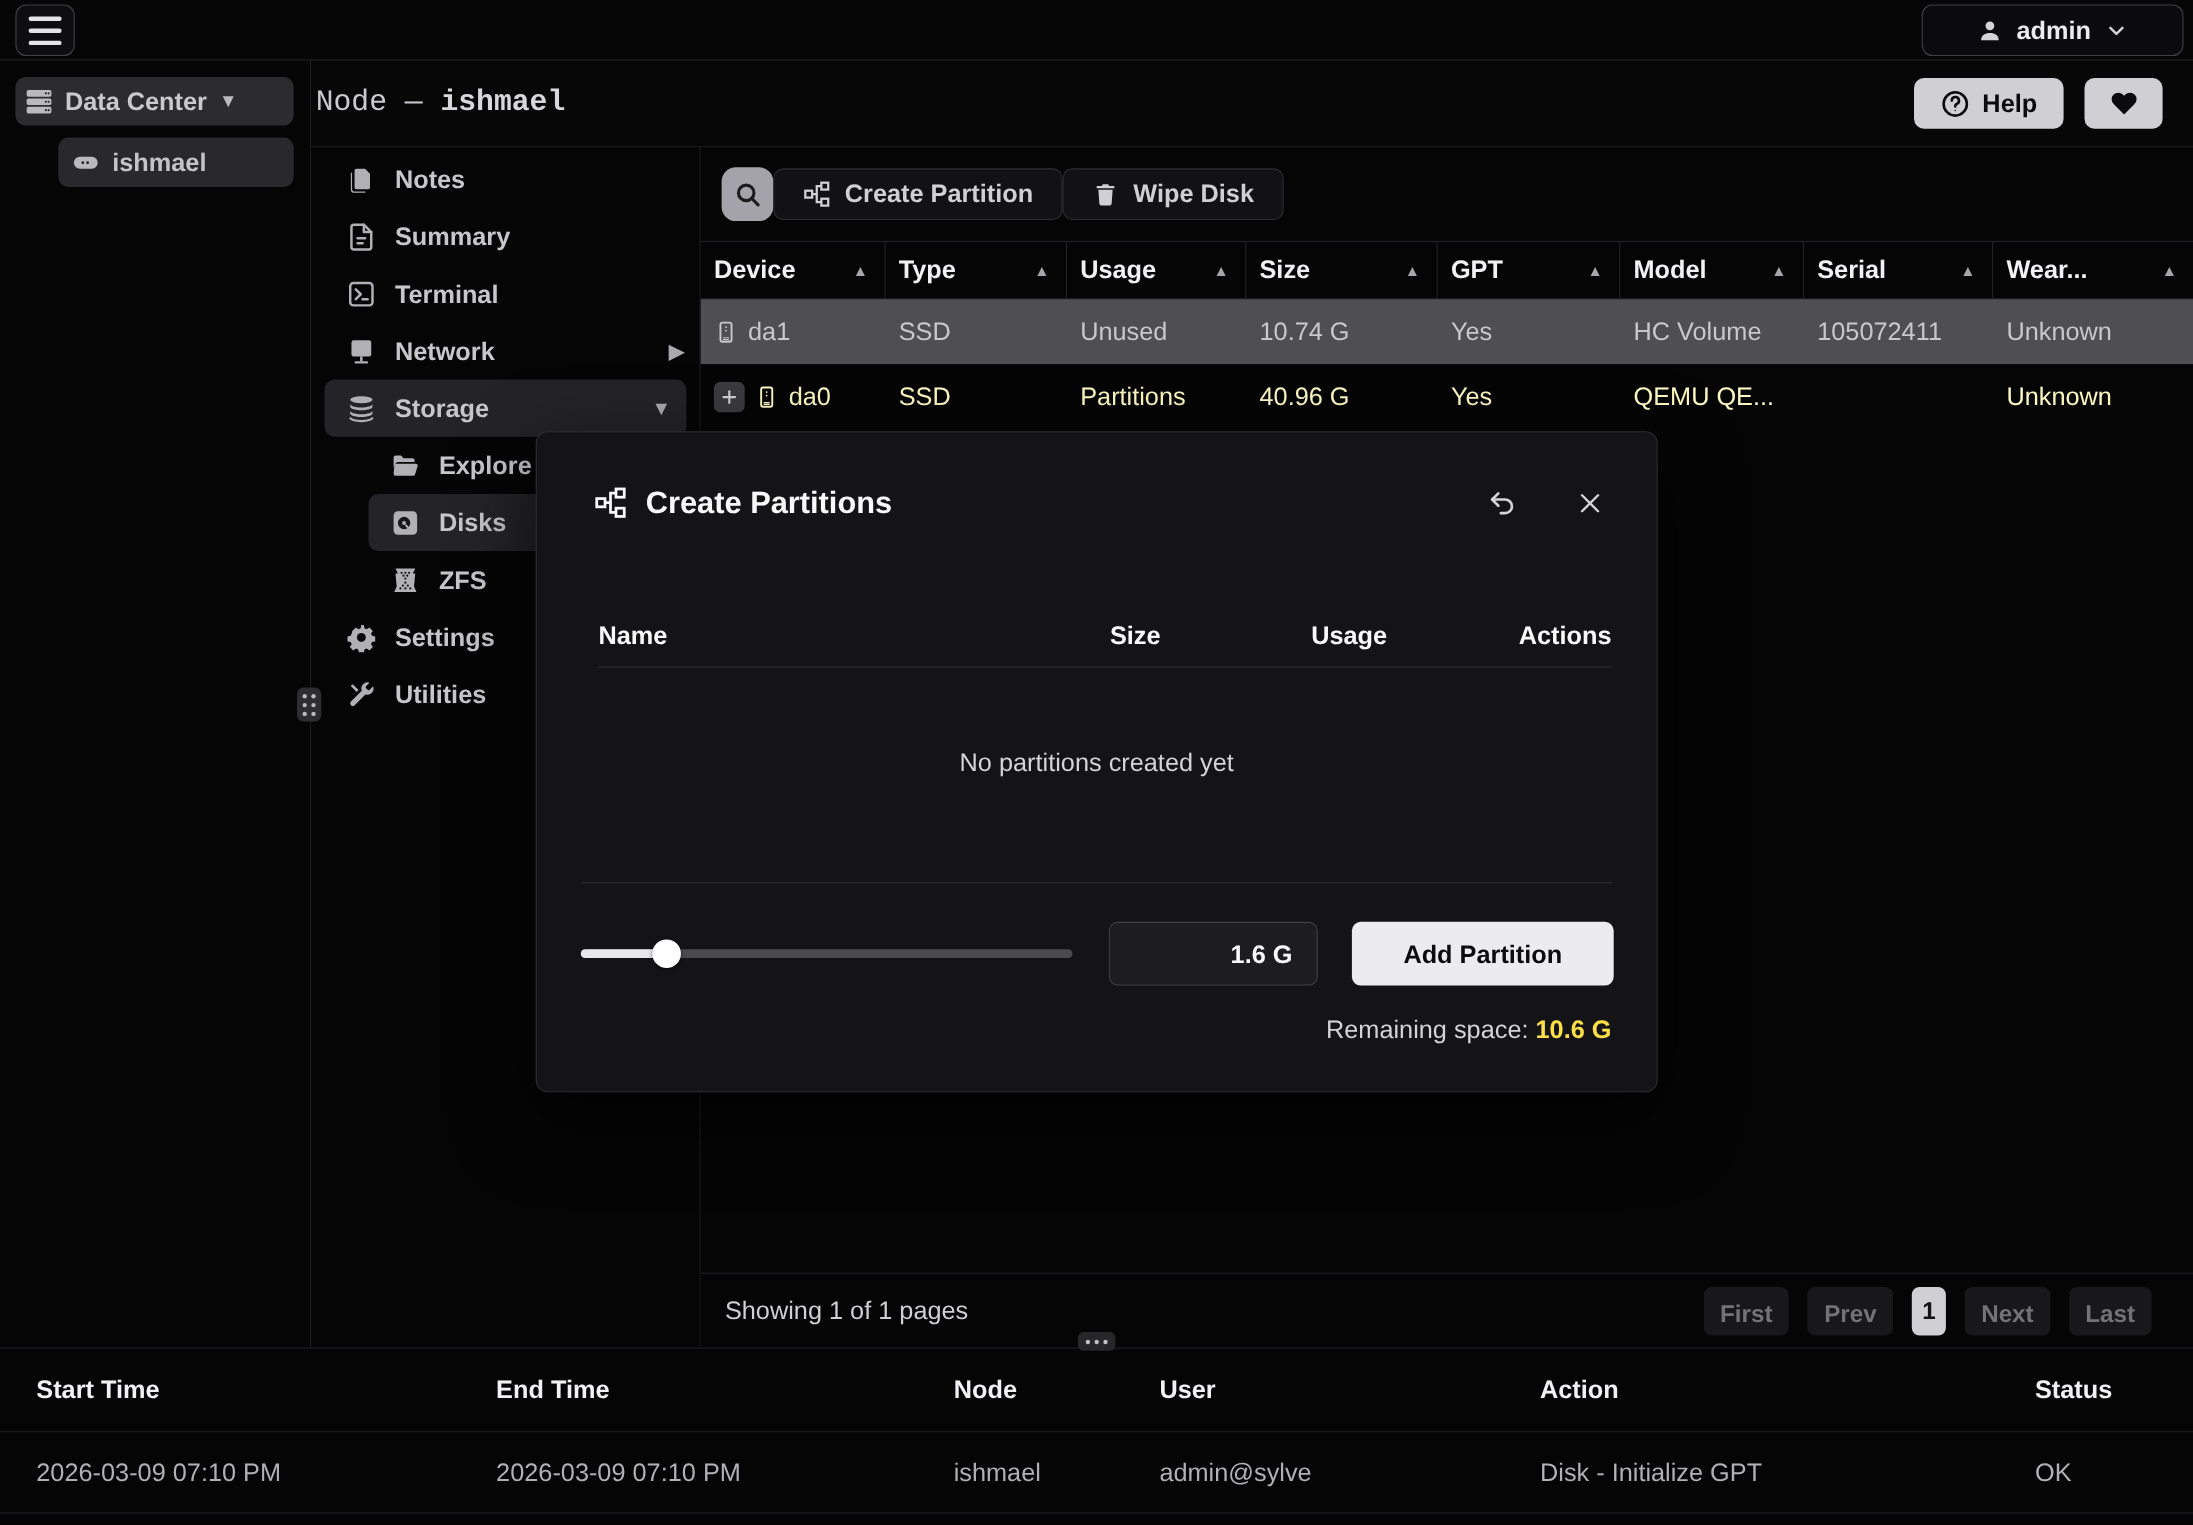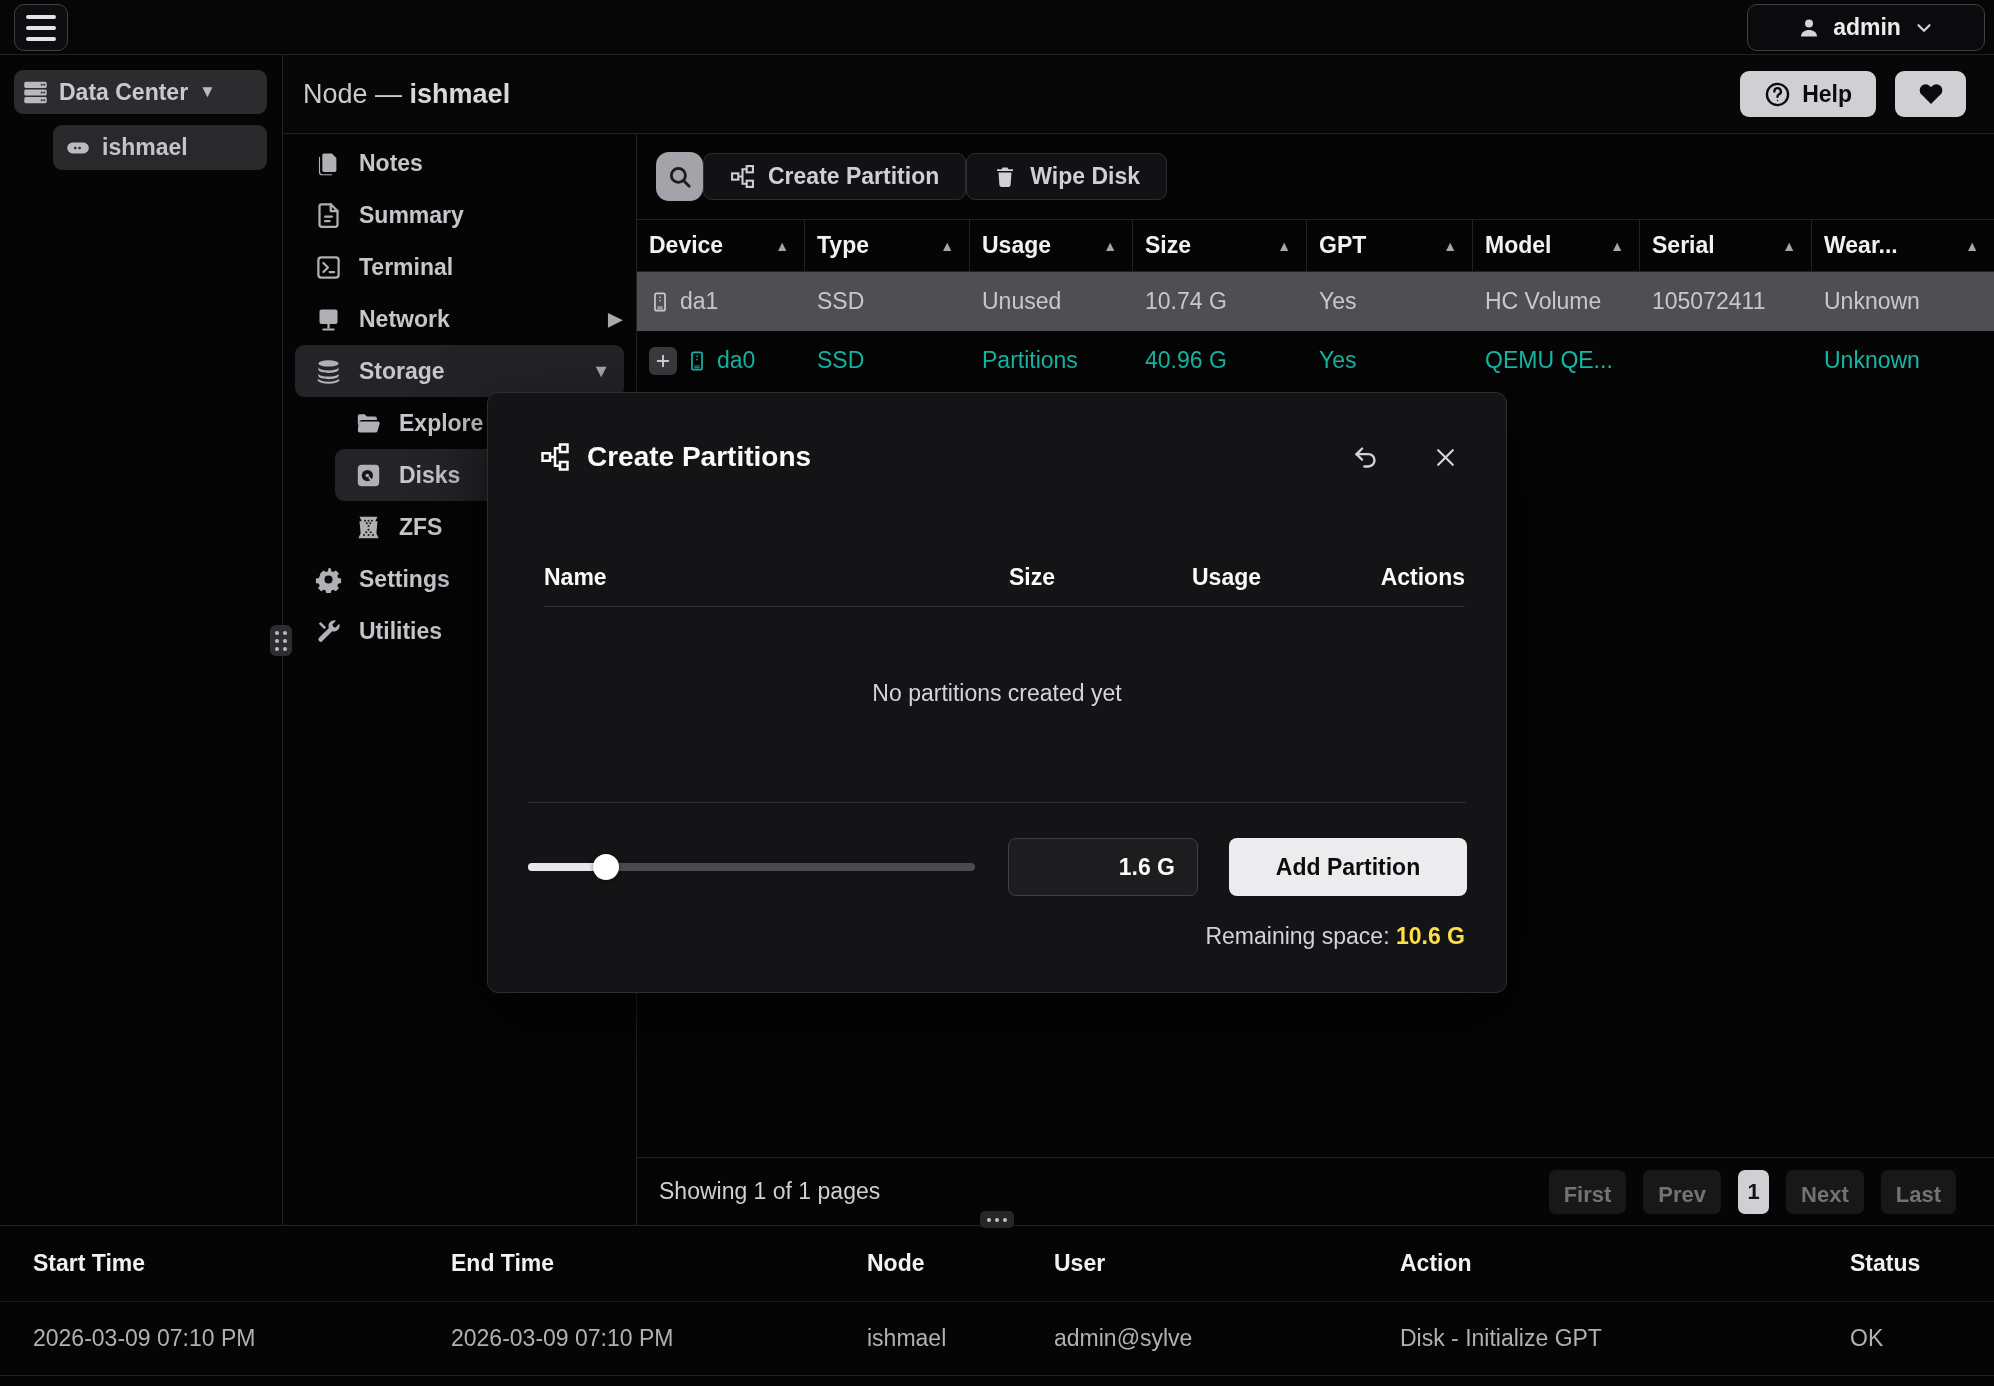--- a/index.html
+++ b/index.html
@@ -19,21 +19,21 @@
   
   .tree-panel { position:absolute; left:0; top:55px; width:283px; height:1170px; border-right:1px solid #222226; background:#050506; }
   .dc-item { position:absolute; left:14px; top:15px; width:253px; height:44px; background:#2c2c2f; border-radius:9px; display:flex; align-items:center; gap:10px; padding:0 8px; color:#c9c9ce; font-size:23px; font-weight:700; cursor:pointer; }
   .dc-item .caret { font-size:17px; color:#b9b9be; margin-left:1px; }
   .node-item { position:absolute; left:53px; top:70px; width:214px; height:45px; background:#29292c; border-radius:9px; display:flex; align-items:center; gap:11px; padding:0 12px; color:#c3c3c8; font-size:23px; font-weight:600; cursor:pointer; }
   .sidebar-grip { position:absolute; left:270px; top:625px; width:22px; height:31px; background:#2e2e31; border-radius:6px; z-index:6; display:grid; grid-template-columns:repeat(2,4px); grid-template-rows:repeat(3,4px); gap:4px; place-content:center; cursor:col-resize; }
   .sidebar-grip i { width:4px; height:4px; border-radius:50%; background:#b9b9be; }
 
   
   .header2 { position:absolute; left:283px; top:55px; width:1711px; height:79px; border-bottom:1px solid #222226; display:flex; align-items:center; background:#070708; }
-  .page-title { margin-left:20px; font-size:27px; color:#c9c9ce; }
+  .page-title { margin-left:4px; font-size:27px; color:#c9c9ce;font-family:Liberation Mono, monospace; }
   .page-title b { color:#d8d8dc; }
   .header-actions { margin-left:auto; margin-right:28px; display:flex; align-items:center; gap:19px; }
   .btn-light { height:46px; background:#cfcfd4; border:none; border-radius:9px; display:flex; align-items:center; justify-content:center; gap:11px; color:#0b0b0d; font-size:23px; font-weight:700; font-family:inherit; cursor:pointer; }
   .btn-help { padding:0 24px; }
   .btn-heart { width:71px; }
 
   
   .nav-panel { position:absolute; left:283px; top:134px; width:354px; height:1091px; border-right:1px solid #222226; padding-top:3px; background:#050506; }
   .nav-item { height:52px; display:flex; align-items:center; gap:17px; padding-left:32px; padding-right:14px; color:#c6c6cb; font-size:23px; font-weight:600; cursor:pointer; }
   .nav-item .nicon { width:27px; height:27px; color:#b0b0b5; flex:0 0 auto; }
@@ -48,21 +48,21 @@
   .search-btn { width:47px; height:49px; background:#a3a3a9; border:none; border-radius:13px; display:flex; align-items:center; justify-content:center; cursor:pointer; }
   .btn-dark { height:47px; padding:0 26px; background:#121214; border:1px solid #2e2e32; border-radius:9px; color:#cfcfd4; font-size:23px; font-weight:700; font-family:inherit; display:flex; align-items:center; gap:13px; cursor:pointer; }
   .btn-dark .bicon { color:#cfcfd4; }
 
   .disk-table { position:absolute; left:0; top:85px; width:1357px; }
   .dt-grid { display:grid; grid-template-columns:168px 165px 163px 174px 166px 167px 172px 1fr; }
   .dt-header { height:53px; border-top:1px solid #222226; border-bottom:1px solid #222226; }
   .dt-header .cell { display:flex; align-items:center; justify-content:space-between; padding:0 15px 0 12px; color:#f2f2f4; font-weight:700; font-size:23px; border-right:1px solid #222226; cursor:pointer; }
   .dt-header .cell:last-child { border-right:none; }
   .dt-header .sort { font-size:14px; color:#a6a6ab; }
-  .dt-row { height:59px; align-items:center; font-size:23px; color:#14b8a6; cursor:pointer; }
+  .dt-row { height:59px; align-items:center; font-size:23px; color:#fef9c3; cursor:pointer; }
   .dt-row > div { padding-left:12px; overflow:hidden; white-space:nowrap; }
   .dt-row.selected { background:#4e4e53; color:#c8c8cc; }
   .devcell { display:flex; align-items:center; gap:9px; }
   .expander { width:28px; height:28px; background:#3a3a3f; border:none; border-radius:6px; color:#cfcfd4; display:flex; align-items:center; justify-content:center; cursor:pointer; flex:0 0 auto; }
   .diskicon { flex:0 0 auto; color:currentColor; }
 
   .pagination { position:absolute; left:0; bottom:0; width:1357px; height:68px; border-top:1px solid #222226; display:flex; align-items:center; padding:0 38px 0 22px; background:#050506; }
   .pg-status { color:#cfcfd4; font-size:23px; }
   .pg-group { margin-left:auto; display:flex; gap:17px; }
   .pg-btn { height:44px; padding:12px 15px; background:#18181b; border:none; border-radius:7px; color:#737373; font-size:22px; font-weight:700; font-family:inherit; cursor:pointer; }

